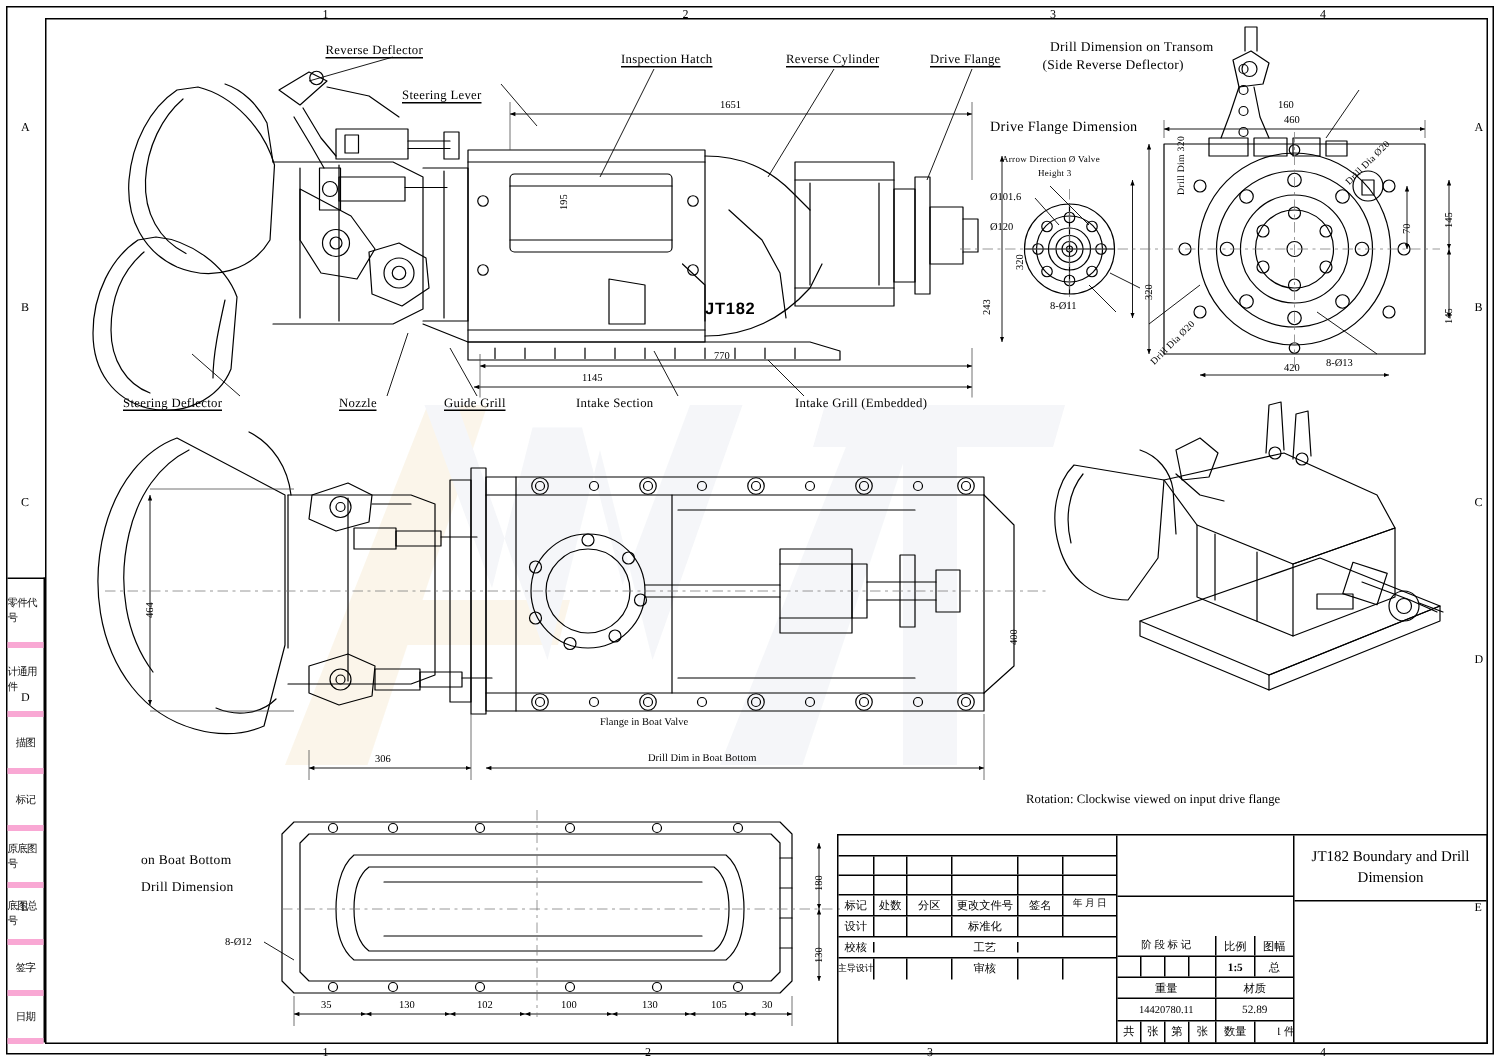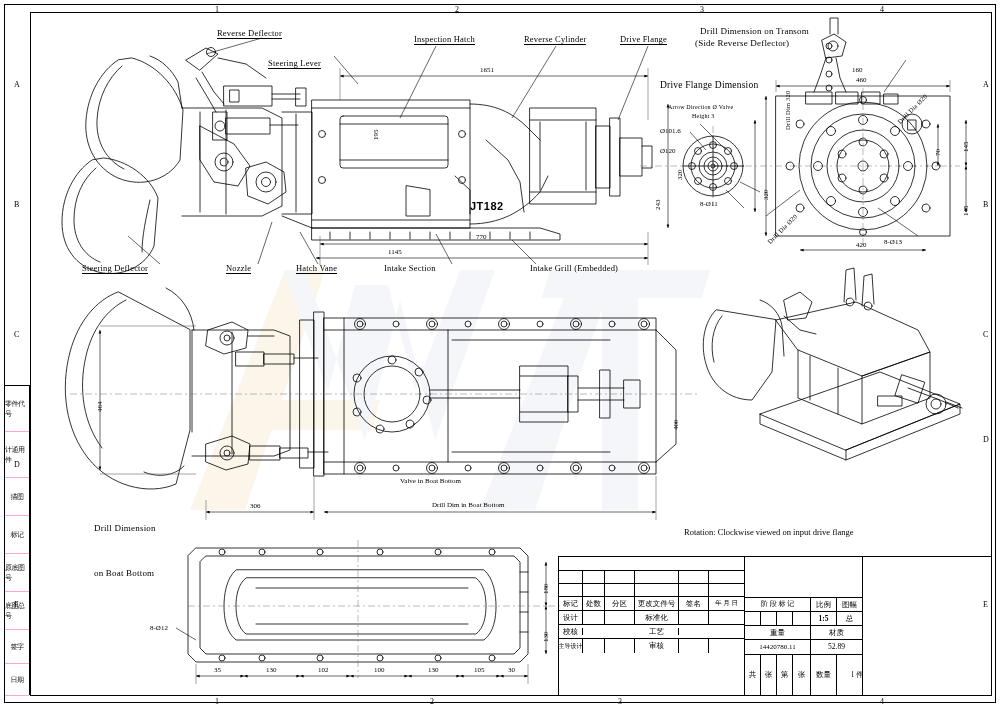--- a/index.html
+++ b/index.html
@@ -38,21 +38,21 @@
 
   
   .left-table {
     position: absolute; left: 5px; top: 385px;
     width: 25px; height: 310px;
     border-top: 1px solid #000;
     border-right: 1px solid #000;
   }
   .left-table .lrow {
     width: 100%;
-    border-bottom: 1px solid #f9a8d4;
+    border-bottom: 4px solid #f9a8d4;
     display: flex; align-items: center; justify-content: center;
     font-size: 7px;
     letter-spacing: -0.5px;
     overflow: hidden;
     color: #111;
   }
 
   
   .lbl {
     position: absolute;
@@ -609,52 +609,52 @@
   </svg>
 
   <div class="lbl u" style="left:217px; top:28px;">Reverse Deflector</div>
   <div class="lbl u" style="left:268px; top:58px;">Steering Lever</div>
   <div class="lbl u" style="left:414px; top:34px;">Inspection Hatch</div>
   <div class="lbl u" style="left:524px; top:34px;font-family:Liberation Serif, serif;">Reverse Cylinder</div>
   <div class="lbl u" style="left:620px; top:34px;">Drive Flange</div>
 
   <div class="lbl u" style="left:82px;  top:263px;">Steering Deflector</div>
   <div class="lbl u" style="left:226px; top:263px;">Nozzle</div>
-  <div class="lbl u" style="left:296px; top:263px;">Hatch Vane</div>
+  <div class="lbl u" style="left:296px; top:263px;">Guide Grill</div>
   <div class="lbl" style="left:384px; top:263px;">Intake Section</div>
   <div class="lbl" style="left:530px; top:263px;">Intake Grill (Embedded)</div>
 
   <div class="jt-tag" style="left:470px; top:200px;">JT182</div>
 
   <div class="lbl" style="left:700px; top:26px; font-size:9px;">Drill Dimension on Transom</div>
   <div class="lbl" style="left:695px; top:38px; font-size:9px;">(Side Reverse Deflector)</div>
 
   <div class="lbl" style="left:660px; top:80px; font-size:9.5px;">Drive Flange Dimension</div>
   <div class="lbl" style="left:668px; top:104px; font-size:6px;">Arrow Direction Ø Valve</div>
   <div class="lbl" style="left:692px; top:113px; font-size:6px;">Height 3</div>
   <div class="dim" style="left:660px; top:127px;">Ø101.6</div>
   <div class="dim" style="left:660px; top:147px;">Ø120</div>
   <div class="dim" style="left:700px; top:200px;">8-Ø11</div>
 
-  <div class="lbl" style="left:94px; top:523px; font-size:9px;text-align:right;">Drill Dimension</div>
+  <div class="lbl" style="left:94px; top:586px; font-size:9px;text-align:right;">Drill Dimension</div>
   <div class="lbl" style="left:94px; top:568px; font-size:9px;">on Boat Bottom</div>
   <div class="dim" style="left:150px; top:624px;">8-Ø12</div>
 
   <div class="dim" style="left:480px; top:66px;">1651</div>
   <div class="dim" style="left:476px; top:233px;">770</div>
   <div class="dim" style="left:388px; top:248px;">1145</div>
   <div class="dim vert" style="left:676px; top:180px;">320</div>
   <div class="dim vert" style="left:654px; top:210px;">243</div>
   <div class="dim vert" style="left:372px; top:140px;">195</div>
 
   <div class="dim vert" style="left:96px; top:412px;">464</div>
   <div class="dim vert" style="left:672px; top:430px;">400</div>
   <div class="dim" style="left:250px; top:502px;">306</div>
   <div class="dim" style="left:432px; top:501px;">Drill Dim in Boat Bottom</div>
-  <div class="dim" style="left:400px; top:477px;">Valve in Boat Bottom</div>
+  <div class="dim" style="left:400px; top:477px;">Flange in Boat Valve</div>
 
   <div class="dim" style="left:214px; top:666px;">35</div>
   <div class="dim" style="left:266px; top:666px;">130</div>
   <div class="dim" style="left:318px; top:666px;">102</div>
   <div class="dim" style="left:374px; top:666px;">100</div>
   <div class="dim" style="left:428px; top:666px;">130</div>
   <div class="dim" style="left:474px; top:666px;">105</div>
   <div class="dim" style="left:508px; top:666px;">30</div>
   <div class="dim vert" style="left:542px; top:594px;">180</div>
   <div class="dim vert" style="left:542px; top:642px;">130</div>
@@ -728,21 +728,21 @@
         <div class="tb-cell" style="width:44px;">审核</div>
         <div class="tb-cell" style="width:30px;"></div>
         <div class="tb-cell" style="flex:1;"></div>
       </div>
     </div>
 
     <div class="tb-mid">
       <div class="tb-row" style="height:41px;">
         <div class="tb-cell" style="width:100%; border-right:none;"></div>
       </div>
-      <div class="tb-row" style="height:14px;">
+      <div class="tb-row" style="height:14px;margin-top:26px;">
         <div class="tb-cell" style="width:66px; font-size:7px;">阶 段 标 记</div>
         <div class="tb-cell" style="width:26px;">比例</div>
         <div class="tb-cell" style="flex:1;">图幅</div>
       </div>
       <div class="tb-row" style="height:14px;">
         <div class="tb-cell" style="width:16px;"></div>
         <div class="tb-cell" style="width:16px;"></div>
         <div class="tb-cell" style="width:16px;"></div>
         <div class="tb-cell" style="width:18px;"></div>
         <div class="tb-cell" style="width:26px;font-weight:bold;">1:5</div>
@@ -760,18 +760,20 @@
         <div class="tb-cell" style="width:16px;">共</div>
         <div class="tb-cell" style="width:16px;">张</div>
         <div class="tb-cell" style="width:16px;">第</div>
         <div class="tb-cell" style="width:18px;">张</div>
         <div class="tb-cell" style="width:26px;">数量</div>
         <div class="tb-cell" style="flex:1;margin-left:15px;">1 件</div>
       </div>
     </div>
 
     <div class="tb-right">
+      <div class="tb-drawtitle">JT182 Boundary and
+Drill Dimension</div>
       <div class="tb-blank"></div>
     </div>
 
   </div>
 
 </div>
 
 </body></html>

